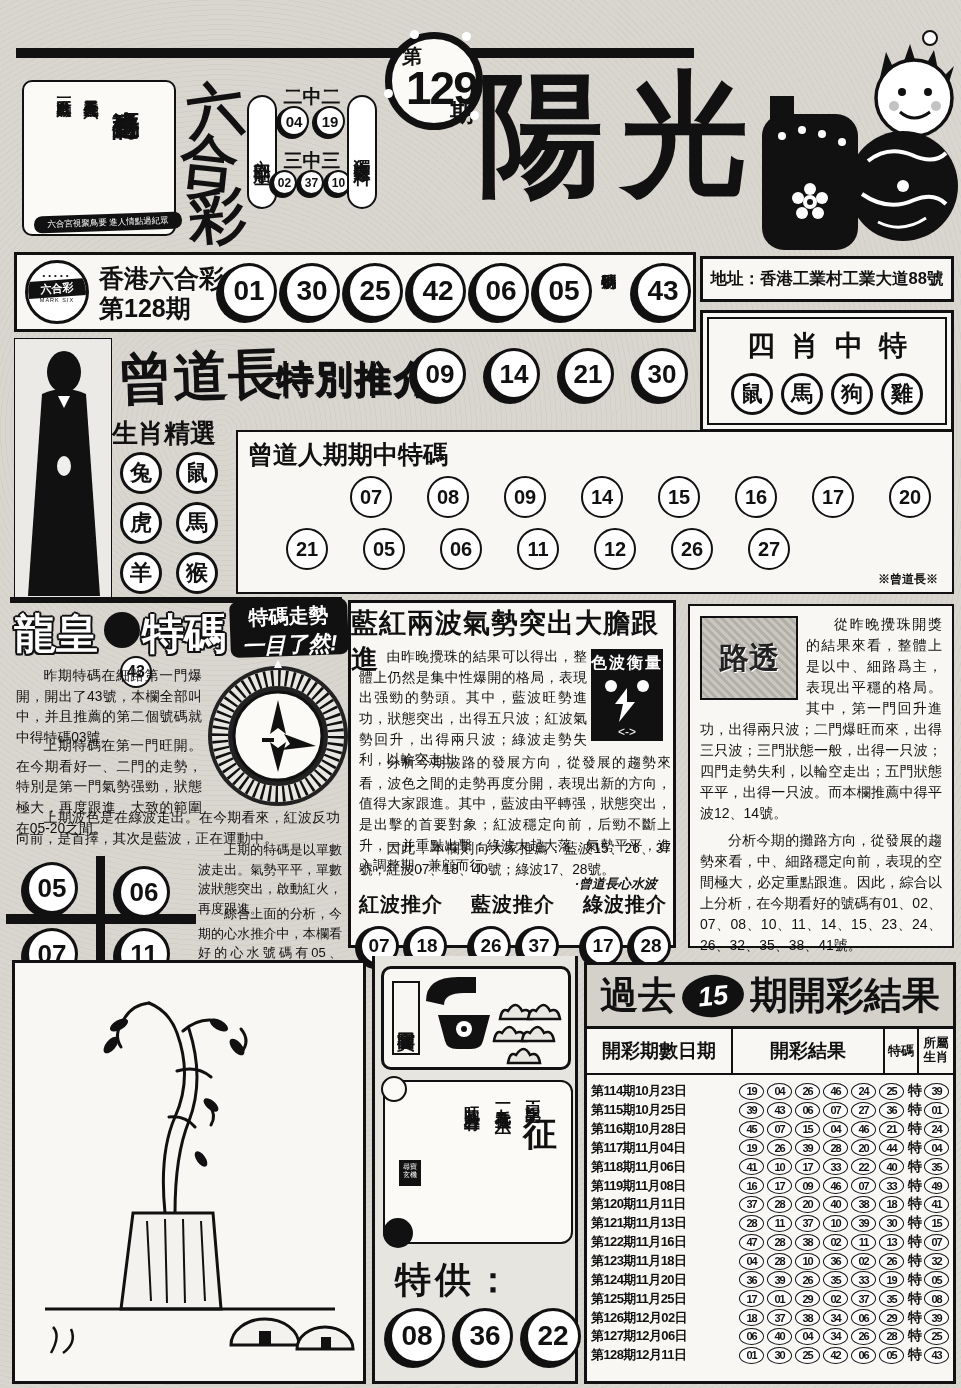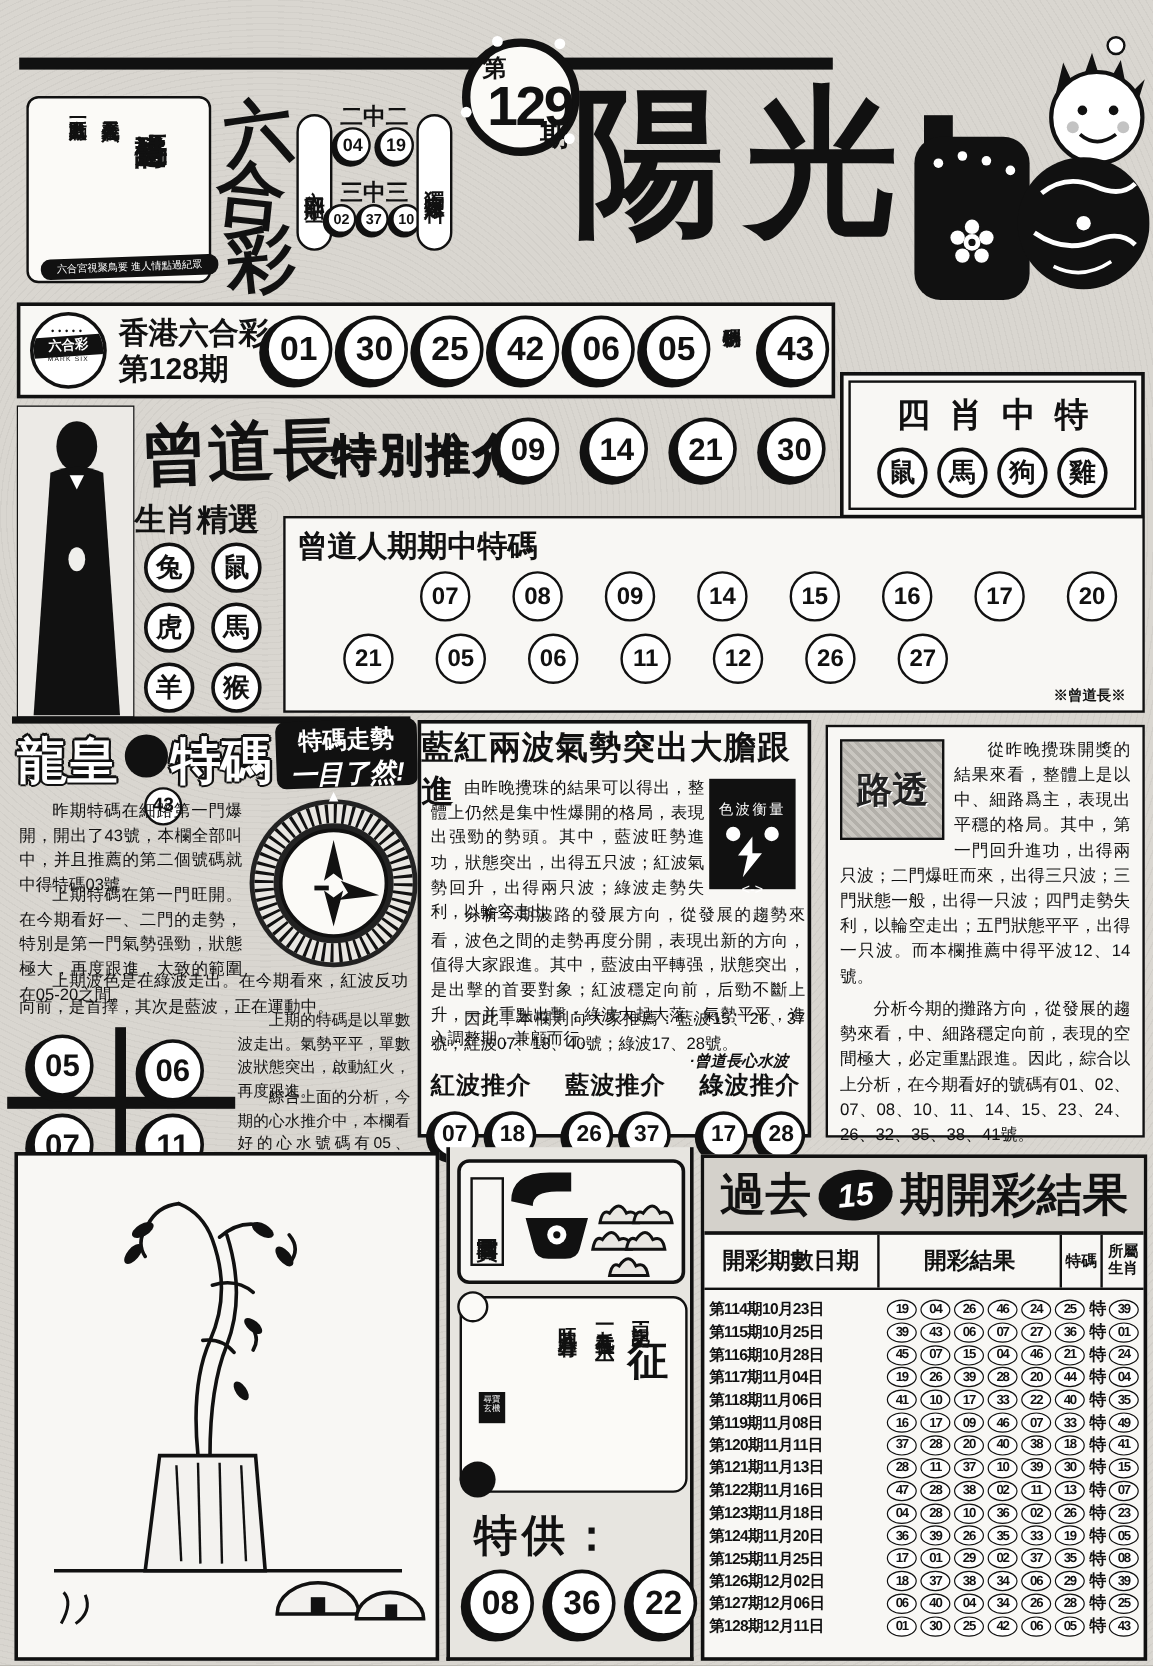--- a/index.html
+++ b/index.html
@@ -137,20 +137,21 @@
         <span class="ball lg">30</span>
         <span class="ball lg">25</span>
         <span class="ball lg">42</span>
         <span class="ball lg">06</span>
         <span class="ball lg">05</span>
       </div>
     <div class="abs vtext" style="left:584px;top:7px;height:62px;font-size:15px;font-weight:bold;line-height:1.05">特別號碼</div>
     <span class="ball lg abs" style="left:618px;top:8px">43</span>
   </div>
 
+  <div class="box" style="left:700px;top:256px;width:254px;height:46px;display:flex;align-items:center;justify-content:center;font-size:16.5px;font-weight:900;white-space:nowrap">地址：香港工業村工業大道88號</div>
   <div class="box" style="left:700px;top:310px;width:254px;height:122px;padding:4px">
     <div style="border:2px solid #111;height:100%;padding-top:8px">
       <div style="text-align:center;font-size:28px;font-weight:900;letter-spacing:16px;text-indent:16px">四肖中特</div>
       <div style="display:flex;justify-content:center;gap:8px;margin-top:8px">
           <span class="zcircle">鼠</span>
           <span class="zcircle">馬</span>
           <span class="zcircle">狗</span>
           <span class="zcircle">雞</span>
         </div>
     </div>
@@ -241,21 +242,21 @@
       <span class="ball md abs" style="left:14px;top:66px">07</span>
       <span class="ball md abs" style="left:106px;top:66px">11</span>
     </div>
     <p class="body abs" style="left:186px;top:236px;width:144px;font-size:13px">上期的特碼是以單數波走出。氣勢平平，單數波狀態突出，啟動紅火，再度跟進。</p>
     <p class="body abs" style="left:186px;top:300px;width:144px;font-size:13px">綜合上面的分析，今期的心水推介中，本欄看好的心水號碼有05、06、07、11號，祝大家好運相伴。</p>
   </div>
 
   <div class="box" style="left:348px;top:600px;width:328px;height:348px;border-width:3px">
     <div style="text-align:left;font-size:27px;font-weight:900;letter-spacing:1px;padding-top:2px">藍紅兩波氣勢突出大膽跟進</div>
     <div class="abs" style="right:10px;top:46px;width:72px;height:92px;background:#111;color:#fff;text-align:center">
-      <div style="font-size:12px;font-weight:normal;letter-spacing:2px;padding-top:17px">色波衡量</div>
+      <div style="font-size:16px;font-weight:bold;letter-spacing:2px;padding-top:4px">色波衡量</div>
       <svg width="60" height="66" viewBox="0 0 60 66">
         <circle cx="14" cy="12" r="6" fill="#fff"></circle>
           <circle cx="46" cy="12" r="6" fill="#fff"></circle>
         <path d="M30,14 L18,30 L26,30 L22,48 L38,28 L30,28 Z" fill="#fff"></path>
         <text x="30" y="62" text-anchor="middle" font-size="12" fill="#fff">&lt;-&gt;</text>
       </svg>
     </div>
     <p class="body abs" style="left:8px;top:44px;width:228px">由昨晚攪珠的結果可以得出，整體上仍然是集中性爆開的格局，表現出强勁的勢頭。其中，藍波旺勢進功，狀態突出，出得五只波；紅波氣勢回升，出得兩只波；綠波走勢失利，以輪空走出。</p>
     <p class="body abs" style="left:8px;top:150px;width:312px">分析今期波路的發展方向，從發展的趨勢來看，波色之間的走勢再度分開，表現出新的方向，值得大家跟進。其中，藍波由平轉强，狀態突出，是出擊的首要對象；紅波穩定向前，后勁不斷上升，一并重點出擊；綠波大起大落，氣勢平平，進入調整期，兼顧而行。</p>
     <p class="body abs" style="left:8px;top:236px;width:312px">因此，本欄則向大家推薦：藍波15、26、37號；紅波07、18、40號；綠波17、28號。</p>
@@ -279,21 +280,21 @@
           <div class="rec-label">綠波推介</div>
           <div class="rec-balls">
             <span class="ball rec">17</span>
             <span class="ball rec">28</span>
           </div>
         </div>
       </div>
   </div>
 
   <div class="box" style="left:688px;top:604px;width:266px;height:344px;border-width:2.5px;padding:8px 10px">
-    <div style="float:left;width:87px;height:84px;border:2px solid #111;margin:2px 8px 4px 0;background:repeating-linear-gradient(45deg,#c9c6c0 0 3px,#b3b0aa 3px 6px);display:flex;align-items:center;justify-content:center">
+    <div style="float:left;width:98px;height:84px;border:2px solid #111;margin:2px 8px 4px 0;background:repeating-linear-gradient(45deg,#c9c6c0 0 3px,#b3b0aa 3px 6px);display:flex;align-items:center;justify-content:center">
       <span style="font-size:30px;font-weight:900;color:#222;text-shadow:1px 1px #fff">路透</span>
     </div>
     <p class="body" style="font-size:14px">從昨晚攪珠開獎的結果來看，整體上是以中、細路爲主，表現出平穩的格局。其中，第一門回升進功，出得兩只波；二門爆旺而來，出得三只波；三門狀態一般，出得一只波；四門走勢失利，以輪空走出；五門狀態平平，出得一只波。而本欄推薦中得平波12、14號。</p>
     <p class="body" style="font-size:14px;margin-top:6px">分析今期的攤路方向，從發展的趨勢來看，中、細路穩定向前，表現的空間極大，必定重點跟進。因此，綜合以上分析，在今期看好的號碼有01、02、07、08、10、11、14、15、23、24、26、32、35、38、41號。</p>
   </div>
 
   <div class="box" style="left:12px;top:960px;width:354px;height:424px">
     <svg width="348" height="418" viewBox="0 0 348 418">
       <g fill="none" stroke="#111" stroke-width="3" stroke-linecap="round">
         <path d="M150,250 q-6,-60 10,-96 q18,-40 2,-84 q-8,-22 -28,-30"></path>
@@ -501,21 +502,21 @@
           <span class="hdate">第123期11月18日</span>
           <span class="hnums">
             <span class="oval">04</span>
             <span class="oval">28</span>
             <span class="oval">10</span>
             <span class="oval">36</span>
             <span class="oval">02</span>
             <span class="oval">26</span>
           </span>
           <span class="hte">特</span>
-          <span class="oval">23</span>
+          <span class="oval">32</span>
         </div>
         <div class="hrow">
           <span class="hdate">第124期11月20日</span>
           <span class="hnums">
             <span class="oval">36</span>
             <span class="oval">39</span>
             <span class="oval">26</span>
             <span class="oval">35</span>
             <span class="oval">33</span>
             <span class="oval">19</span>

